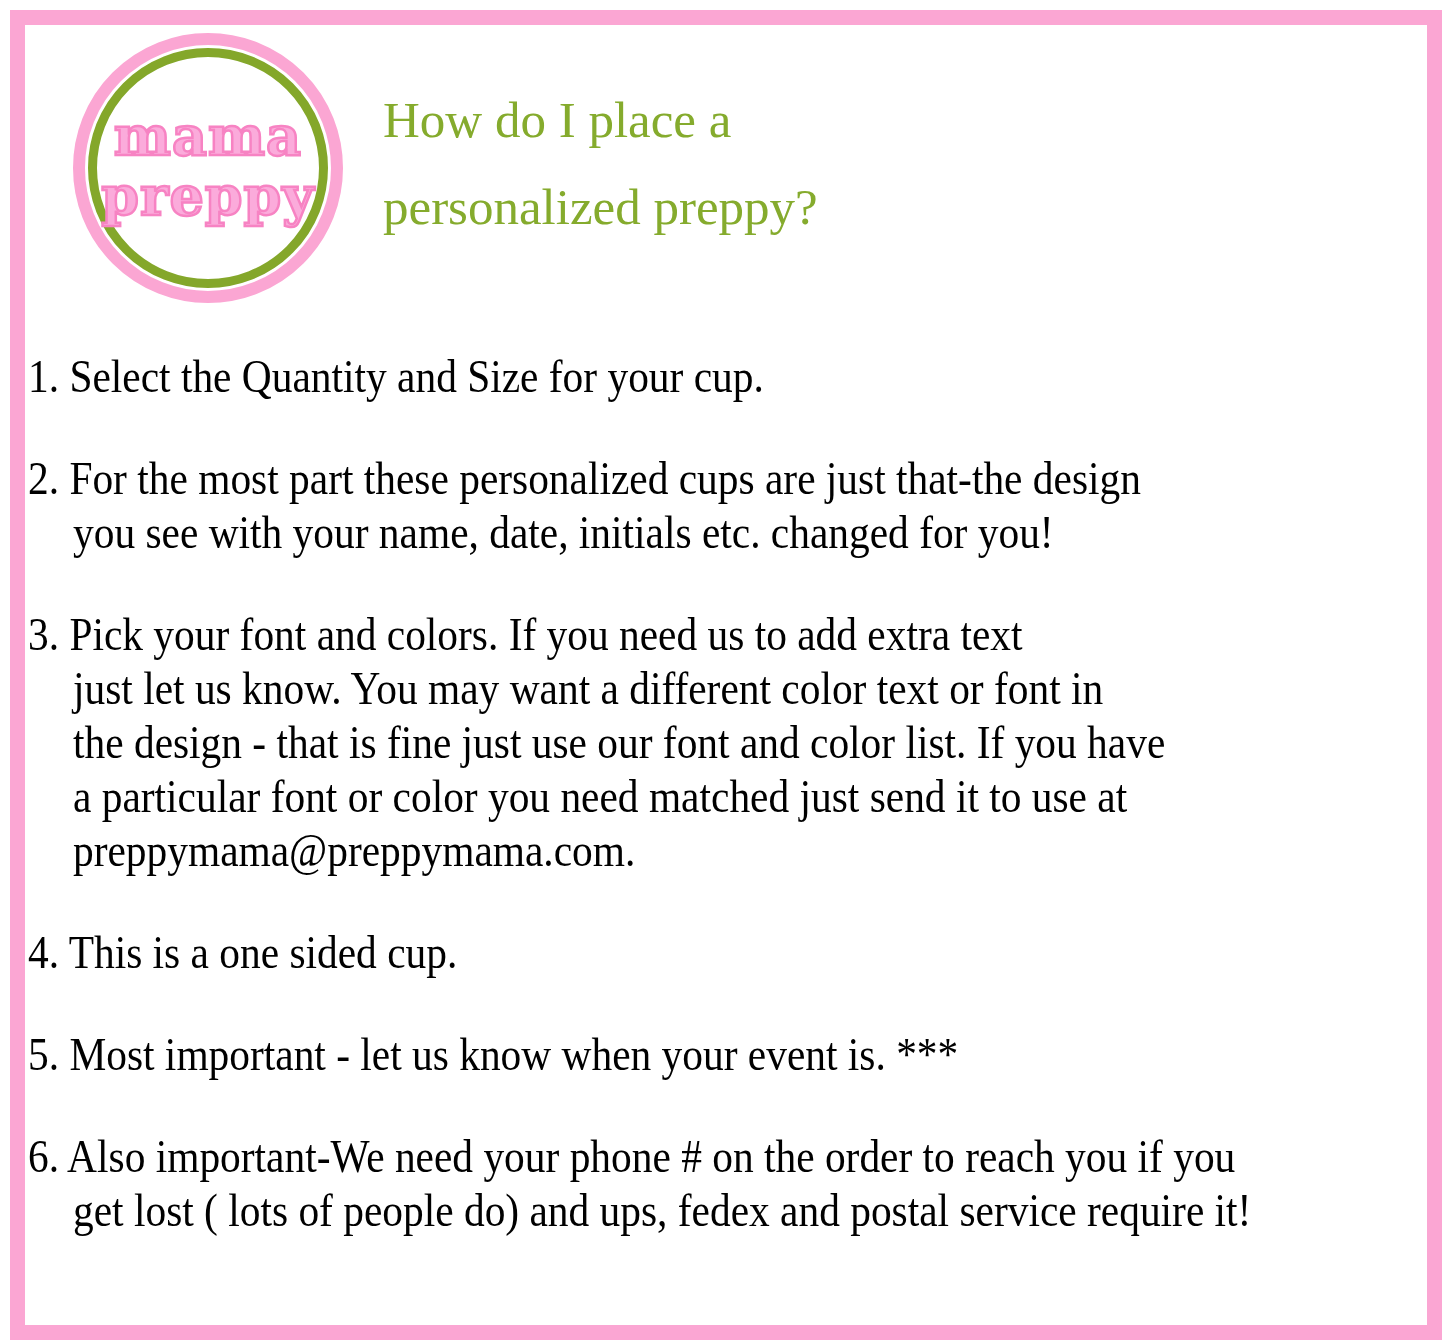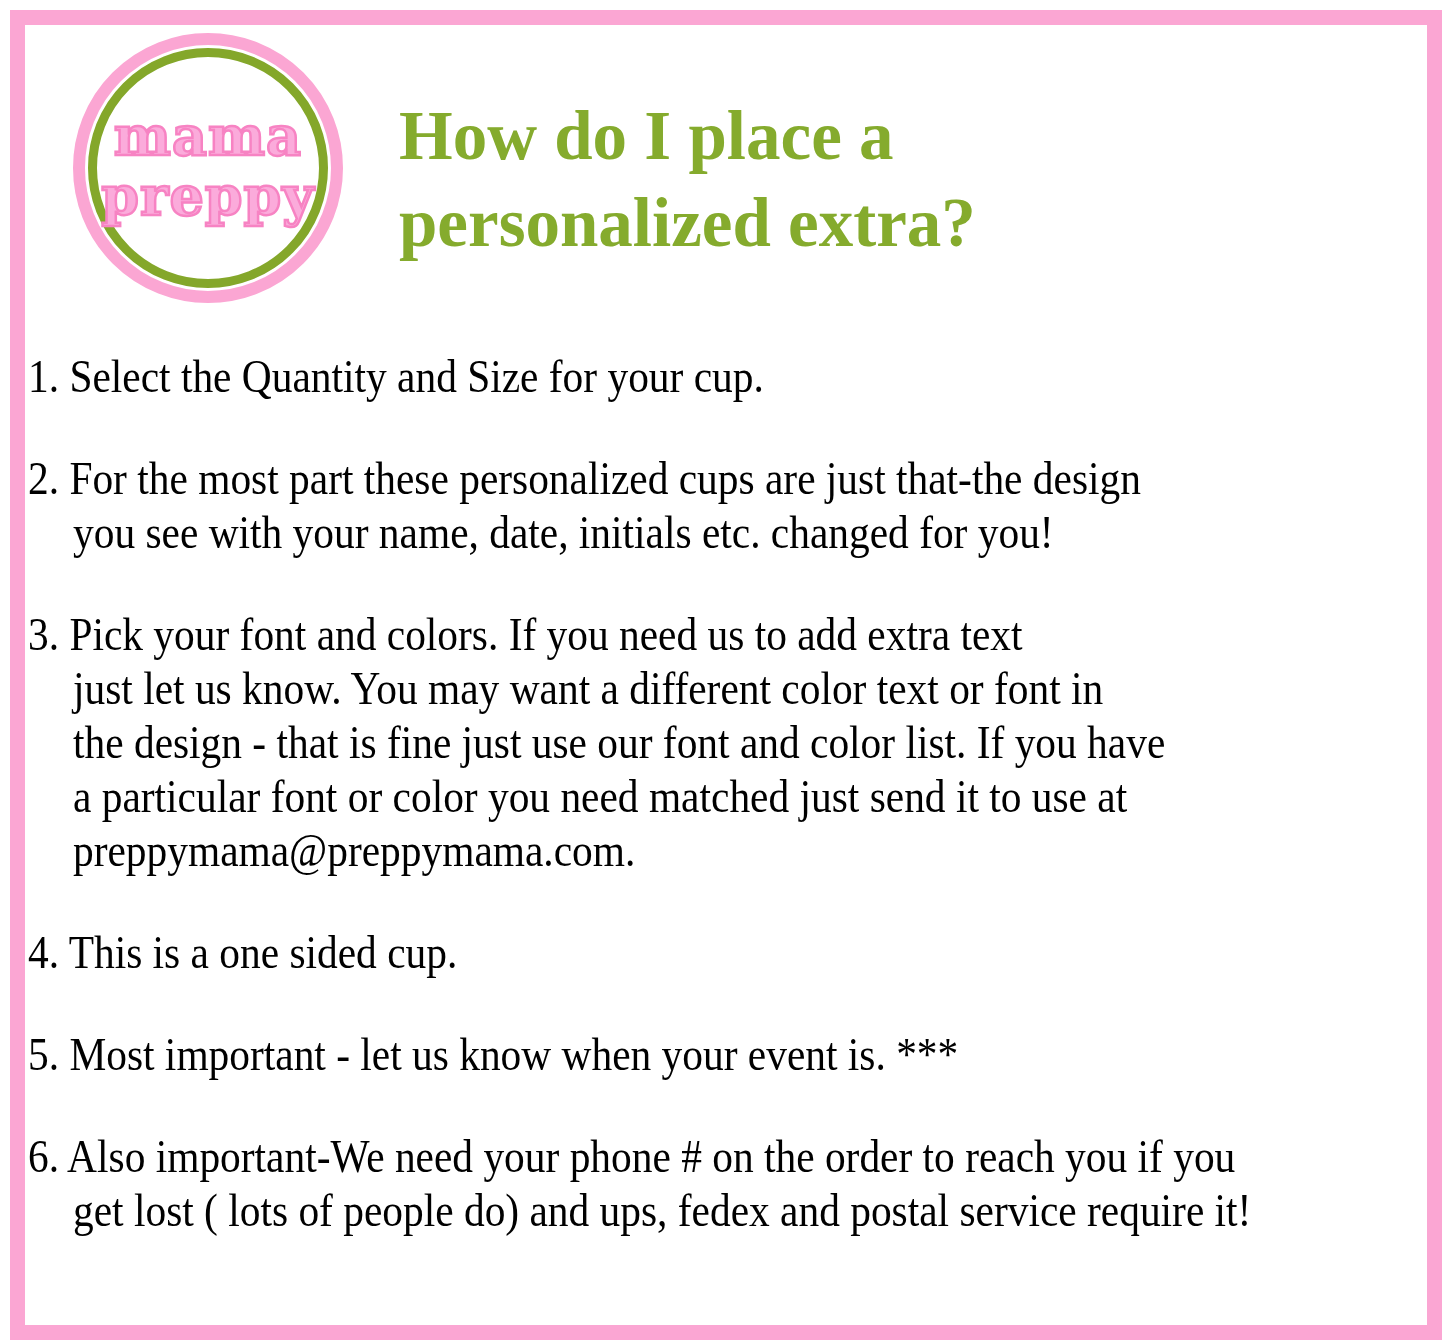--- a/index.html
+++ b/index.html
@@ -56,24 +56,24 @@
     color: #fbabdb;
     -webkit-text-stroke: 2.5px #f783c3;
     letter-spacing: 1px;
     transform: translateY(-2px);
   }
   
   .heading {
     position: absolute;
     left: 358px;
     top: 52px;
-    margin: 16px;
+    margin: 0;
     font-family: "Liberation Serif", serif;
-    font-weight: bold;
-    font-size: 69px;
+    font-weight: normal;
+    font-size: 51px;
     line-height: 87px;
     color: #85ab2d;
     white-space: nowrap;
   }
   
   .list {
     position: absolute;
     left: 3px;
     top: 325px;
     font-size: 46px;
@@ -95,21 +95,21 @@
 
     <div class="logo">
       <div class="logo-ring">
         <div class="logo-text">
           <div>mama</div>
           <div>preppy</div>
         </div>
       </div>
     </div>
 
-    <h1 class="heading"><span>How do I place a</span><br><span>personalized extra?</span></h1>
+    <h1 class="heading"><span>How do I place a</span><br><span>personalized preppy?</span></h1>
 
     <div class="list">
 
       <div class="item">
         <div class="line">1. Select the Quantity and Size for your cup.</div>
       </div>
 
       <div class="item">
         <div class="line">2. For the most part these personalized cups are just that-the design</div>
         <div class="line cont">you see with your name, date, initials etc. changed for you!</div>

